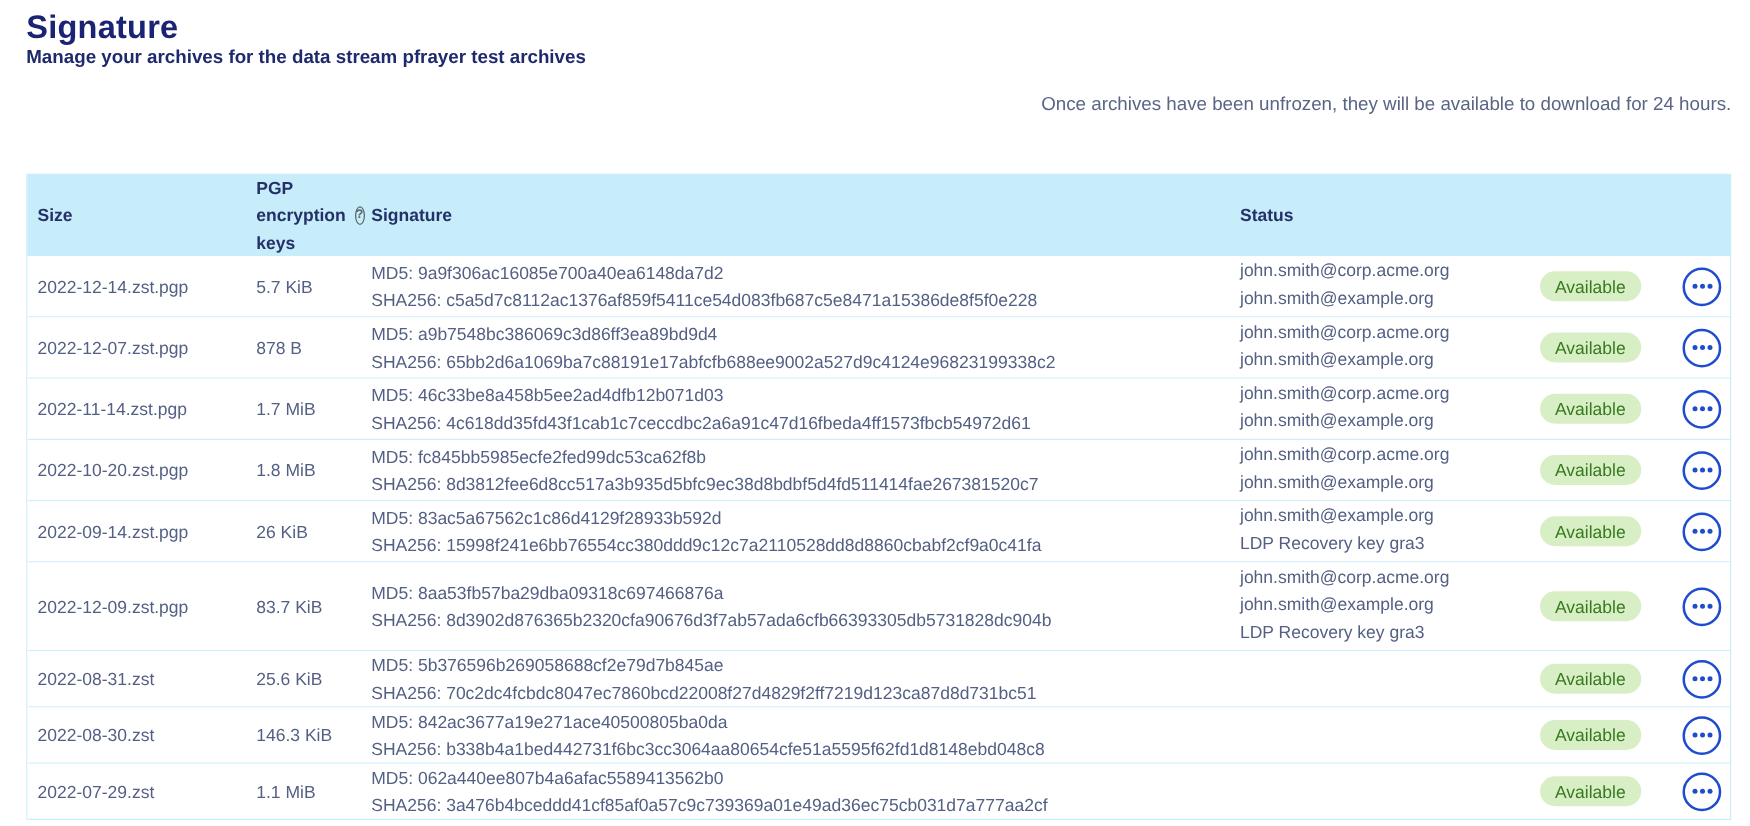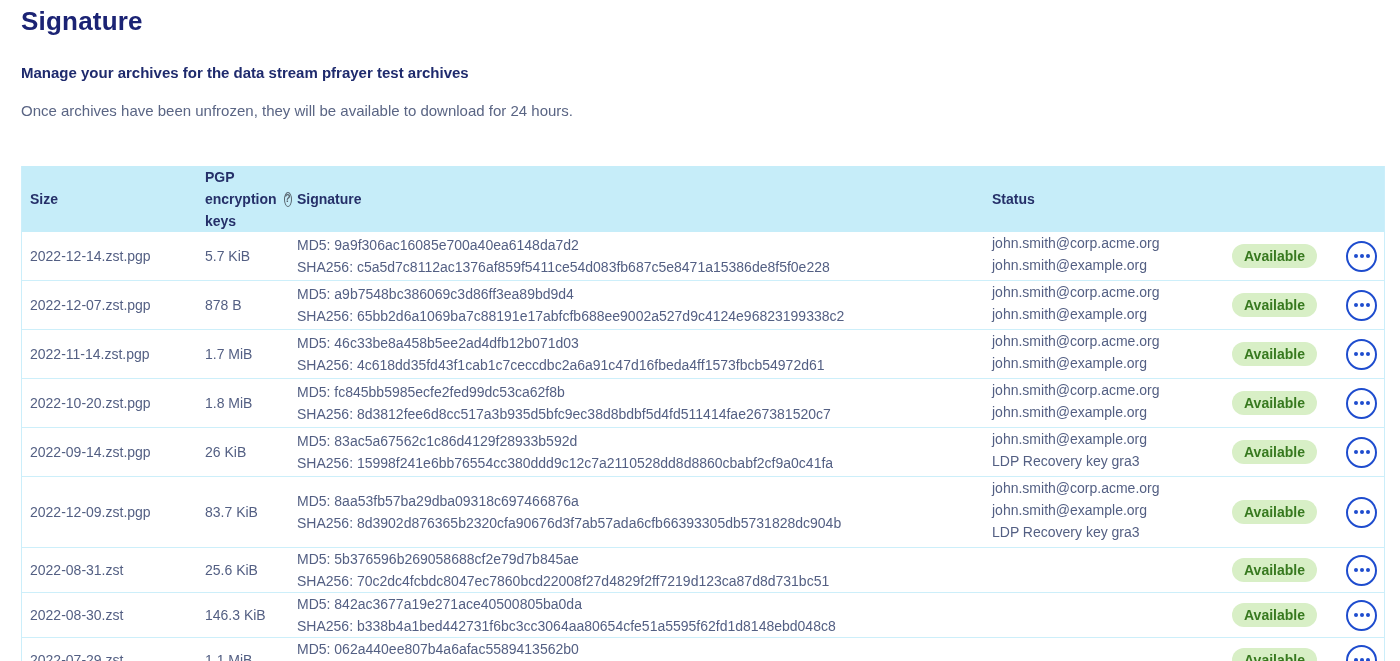--- a/index.html
+++ b/index.html
@@ -11,29 +11,29 @@
   }
   .page { padding: 6px 15px 0 21px; }
 
   .page-title {
     font-size: 26px;
     font-weight: 700;
     color: #1b2374;
     letter-spacing: 0.2px;
   }
   .page-subtitle {
-    margin-top: 27px;
     font-size: 15px;
     font-weight: 700;
     color: #1e2a6d;
   }
   .page-description {
     margin-top: 21px;
     font-size: 15px;
     color: #5a6584;
+    text-align: right;
   }
 
   .table {
     margin-top: 47px;
     width: 1364px;
     border-left: 1px solid #cbeefa;
     border-right: 1px solid #cbeefa;
     font-size: 14px;
     color: #535f83;
   }
@@ -70,21 +70,21 @@
   }
 
   .sig-line { line-height: 22px; }
   .col-pgp { padding-bottom: 4px; }
   .pgp-key { line-height: 22px; }
 
   .badge {
     display: inline-block;
     background: #d8efc6;
     color: #37791f;
-    font-weight: 700;
+    font-weight: 400;
     font-size: 14px;
     line-height: 16px;
     padding: 4px 12px;
     border-radius: 13px;
   }
 
   .ellipsis-btn {
     width: 31px; height: 31px;
     border-radius: 50%;
     border: 2px solid #1e4cce;

